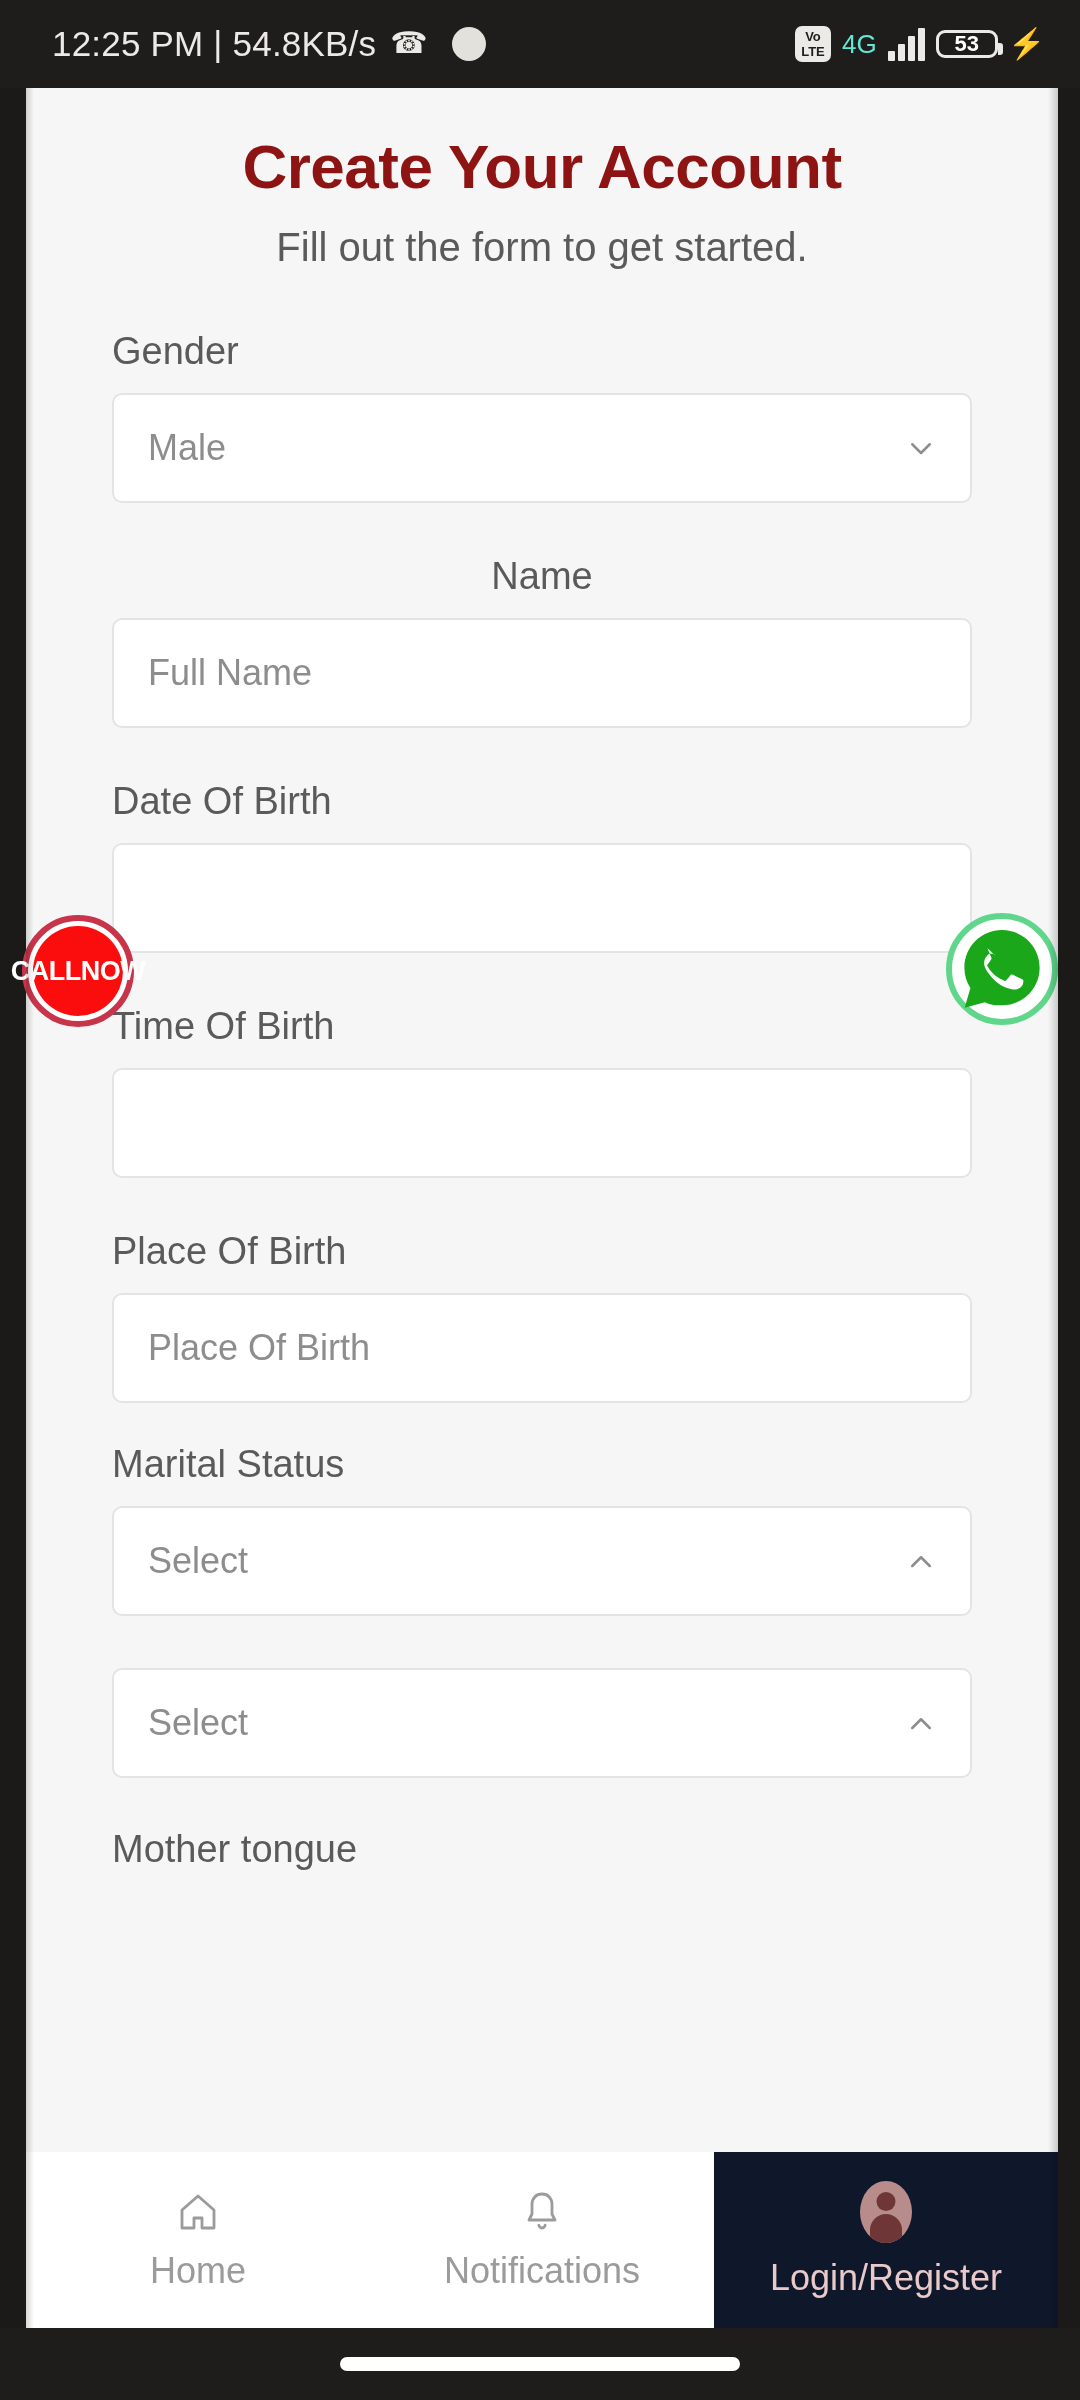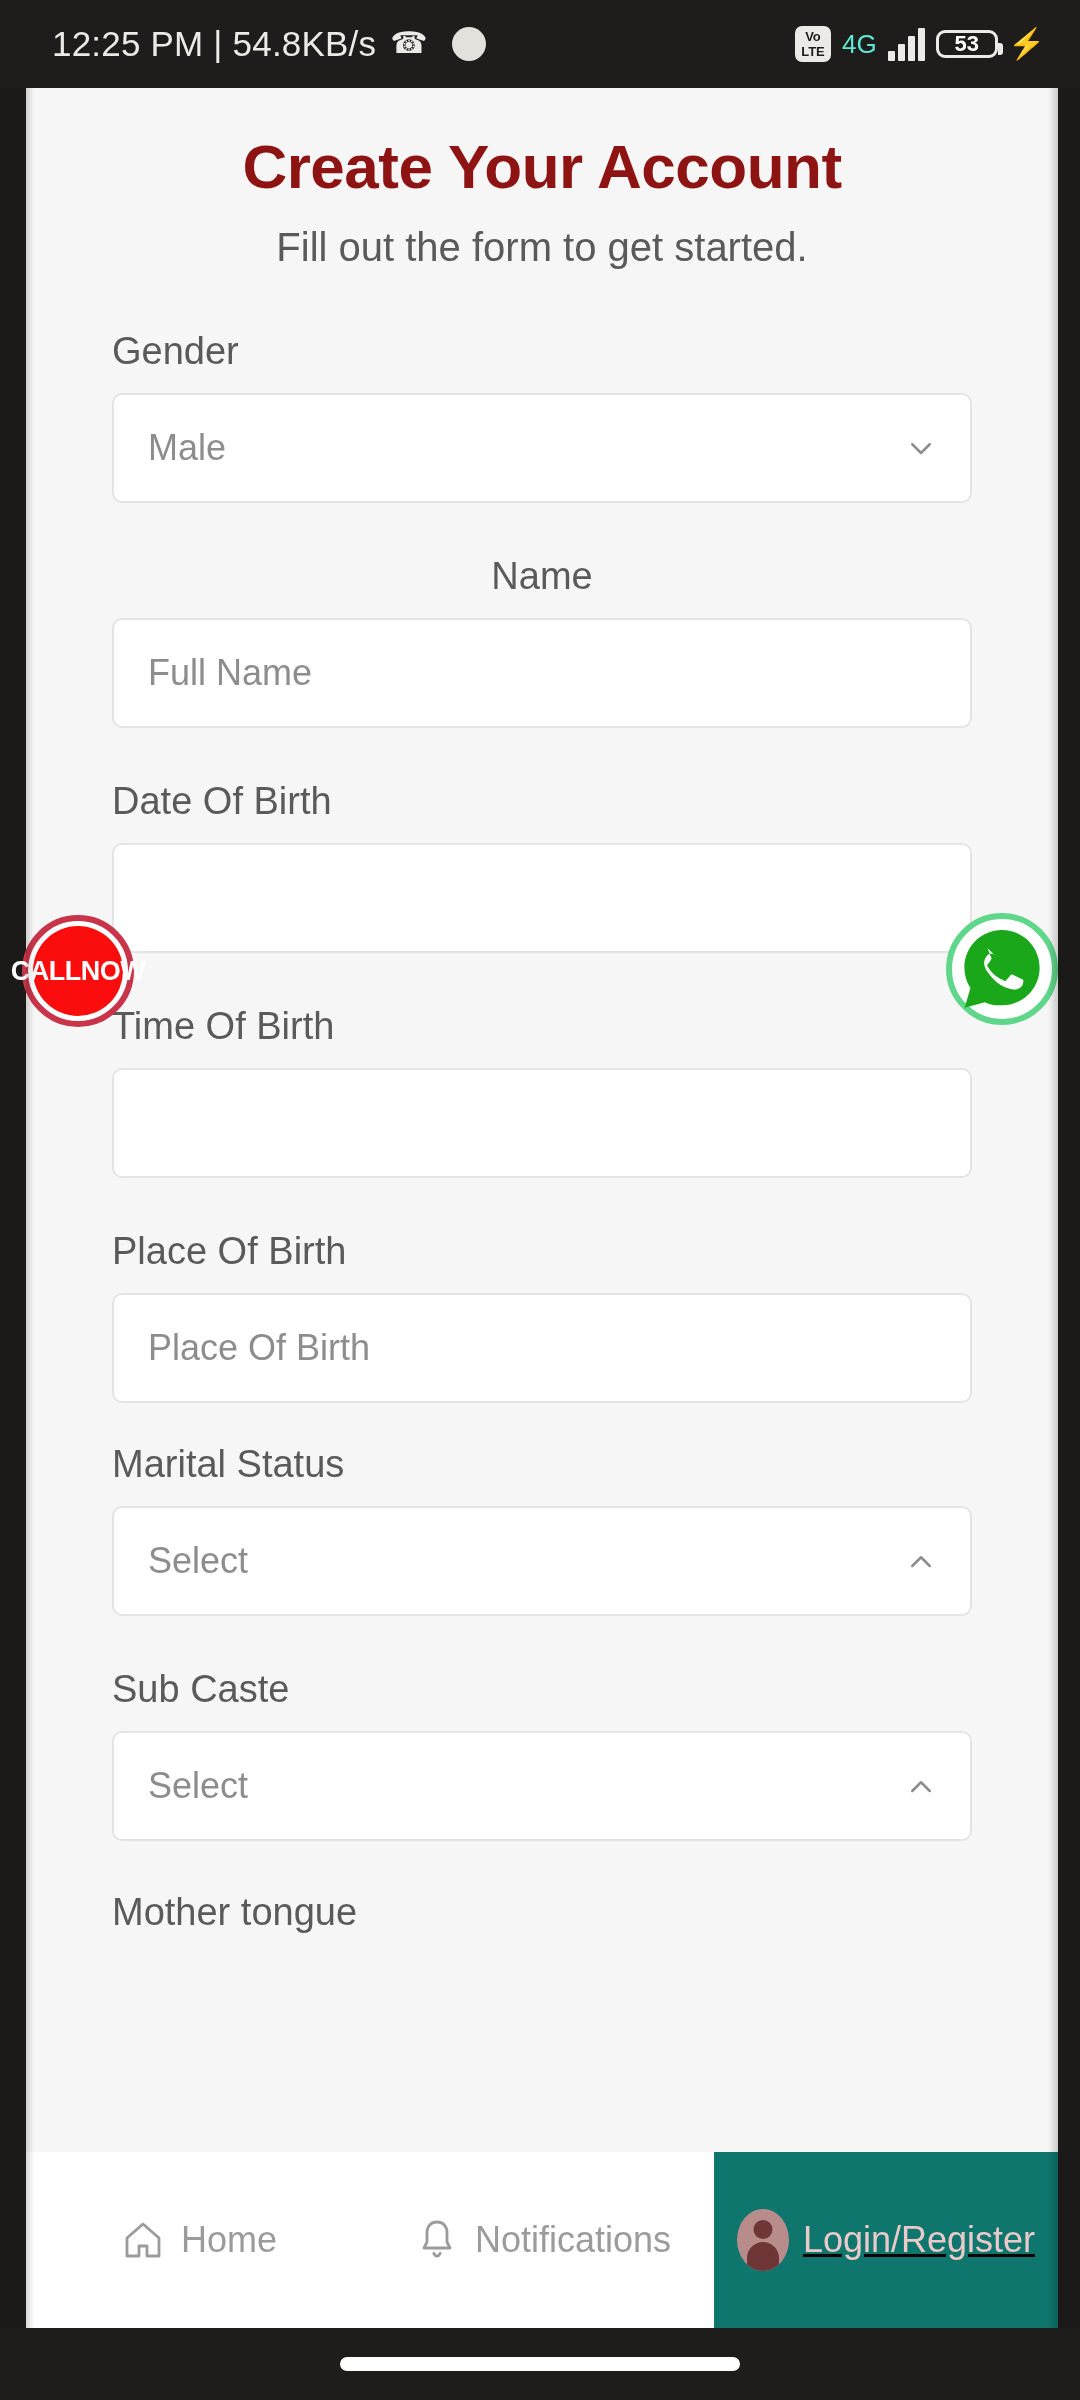--- a/index.html
+++ b/index.html
@@ -250,26 +250,27 @@
     left: 0; bottom: 0;
     width: 1032px;
     height: 176px;
     display: flex;
     background: #ffffff;
     z-index: 50;
   }
   .nav-item {
     flex: 1;
     display: flex;
+    flex-direction: column;
     align-items: center;
     justify-content: center;
     gap: 14px;
     background: #ffffff;
   }
-  .nav-item.active { background: #0f766e; text-decoration: underline; }
+  .nav-item.active { background: #0f172a; }
   .nav-icon { width: 48px; height: 48px; display: block; }
   .nav-icon svg { width: 100%; height: 100%; display: block; }
   .nav-label {
     font-size: 36px;
     color: #9b9b9b;
   }
   .nav-item.active .nav-label { color: #e9c9c9; }
   .avatar {
     width: 52px; height: 62px;
     border-radius: 50%;
@@ -417,21 +418,20 @@
           <span class="control-value">Select</span>
           <span class="chev">
             <svg viewBox="0 0 24 24" fill="none" stroke="#8d8d8d" stroke-width="2" stroke-linecap="round" stroke-linejoin="round">
               <polyline points="5,16 12,9 19,16"></polyline>
             </svg>
           </span>
         </div>
       </div>
 
       <div class="field field-caste">
-        <div class="field-label">Sub Caste</div>
         <div class="control">
           <span class="control-value">Select</span>
           <span class="chev">
             <svg viewBox="0 0 24 24" fill="none" stroke="#8d8d8d" stroke-width="2" stroke-linecap="round" stroke-linejoin="round">
               <polyline points="5,16 12,9 19,16"></polyline>
             </svg>
           </span>
         </div>
       </div>
 

